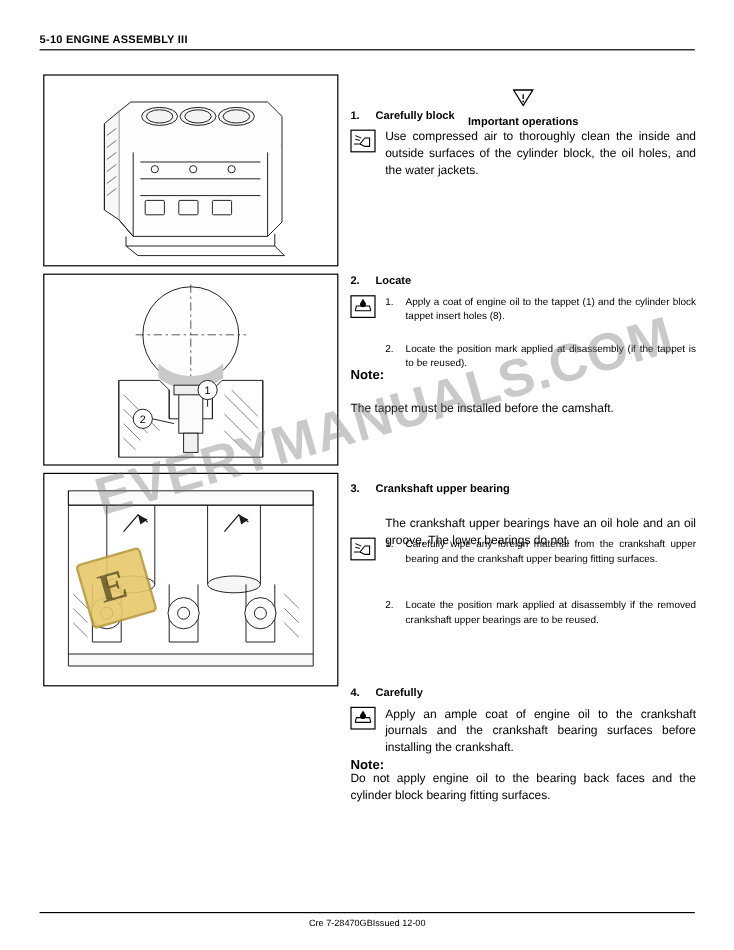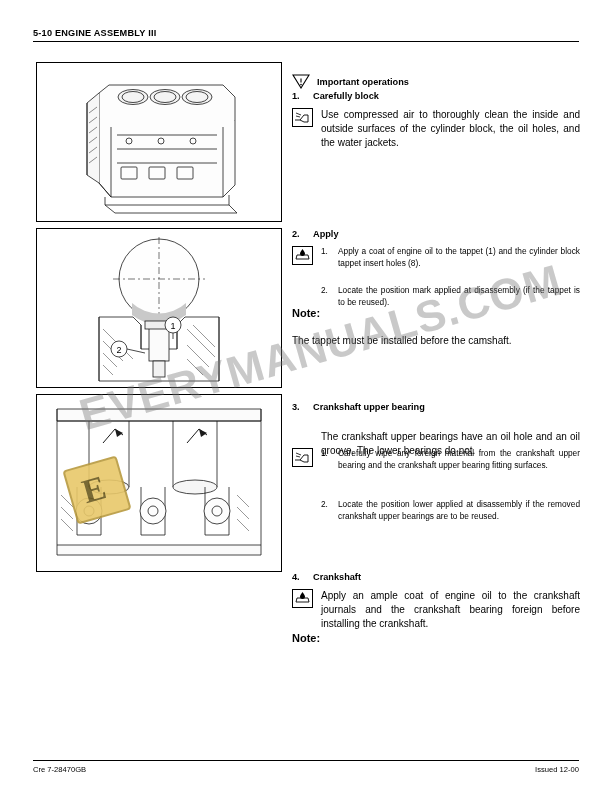--- a/index.html
+++ b/index.html
@@ -44,21 +44,21 @@
     left: 33px; top: 760px;
     width: 546px;
     border-bottom: 0.9px solid #000;
   }
   .footer {
     position: absolute;
     left: 33px; top: 765px;
     width: 546px;
     font-size: 7.6px;
     display: flex;
-    justify-content: space-between;
+    justify-content: center;
   }
 
   
   .fig {
     position: absolute;
     left: 36px;
     width: 246px;
     border: 1px solid #000;
     background: #fff;
     box-sizing: border-box;
@@ -69,20 +69,21 @@
 
   .fig svg { display: block; }
   .blk { position: absolute; left: 292px; width: 288px; }
 
   .imp-head {
     font-size: 9.2px;
     font-weight: bold;
     display: flex;
     align-items: center;
     gap: 7px;
+    flex-direction: column;
   }
   .warn-tri {
     width: 18px; height: 15px;
     flex: 0 0 auto;
   }
 
   .sect-num {
     font-size: 9.2px;
     font-weight: bold;
   }
@@ -312,21 +313,21 @@
           <path d="M3 4 L8 6 M3 7 L7 8" stroke="#000" stroke-width="0.8"></path>
         </svg>
       </span>
       <span class="para">Use compressed air to thoroughly clean the inside and outside surfaces of the cylinder block, the oil holes, and the water jackets.</span>
     </div>
   </div>
 
   <div class="blk" style="top:229px;">
     <div class="sect-row">
       <span class="num sect-num">2.</span>
-      <span class="sect-num">Apply</span>
+      <span class="sect-num">Locate</span>
     </div>
   </div>
   <div class="blk" style="top:246px;">
     <div class="para-ind">
       <span class="icon-box">
         <svg width="19" height="17" viewBox="0 0 19 17">
           <path d="M3 12 L16 12 M3 12 L4 8 L15 8 L16 12" fill="none" stroke="#000" stroke-width="0.9"></path>
           <path d="M9.5 2 C8 4.5 7 5.5 7 6.6 A2.5 2.5 0 0 0 12 6.6 C12 5.5 11 4.5 9.5 2 Z" fill="#000"></path>
         </svg>
       </span>
@@ -368,43 +369,46 @@
       </span>
       <span class="numlist" style="flex:1 1 auto;">
         <span class="n">1.</span>
         <span class="t">Carefully wipe any foreign material from the crankshaft upper bearing and the crankshaft upper bearing fitting surfaces.</span>
       </span>
     </div>
   </div>
   <div class="blk" style="top:499px; padding-left:29px; width:259px;">
     <div class="numlist">
       <span class="n">2.</span>
-      <span class="t">Locate the position lower applied at disassembly if the removed crankshaft upper bearings are to be reused.</span>
+      <span class="t">Locate the position mark applied at disassembly if the removed crankshaft upper bearings are to be reused.</span>
     </div>
   </div>
 
   <div class="blk" style="top:572px;">
     <div class="sect-row">
       <span class="num sect-num">4.</span>
-      <span class="sect-num">Crankshaft</span>
+      <span class="sect-num">Carefully</span>
     </div>
   </div>
   <div class="blk" style="top:589px;">
     <div class="para-ind">
       <span class="icon-box">
         <svg width="19" height="17" viewBox="0 0 19 17">
           <path d="M3 12 L16 12 M3 12 L4 8 L15 8 L16 12" fill="none" stroke="#000" stroke-width="0.9"></path>
           <path d="M9.5 2 C8 4.5 7 5.5 7 6.6 A2.5 2.5 0 0 0 12 6.6 C12 5.5 11 4.5 9.5 2 Z" fill="#000"></path>
         </svg>
       </span>
-      <span class="para">Apply an ample coat of engine oil to the crankshaft journals and the crankshaft bearing foreign before installing the crankshaft.</span>
+      <span class="para">Apply an ample coat of engine oil to the crankshaft journals and the crankshaft bearing surfaces before installing the crankshaft.</span>
     </div>
   </div>
   <div class="blk" style="top:632px;">
     <div class="note-label">Note:</div>
+  </div>
+  <div class="blk" style="top:643px;">
+    <div class="para">Do not apply engine oil to the bearing back faces and the cylinder block bearing fitting surfaces.</div>
   </div>
 
   <div class="watermark">
     <div class="wm-badge">
       <span class="e">E</span>
     </div>
     <div class="wm-text">EVERYMANUALS.COM</div>
   </div>
 
   <div class="footer-rule"></div>

